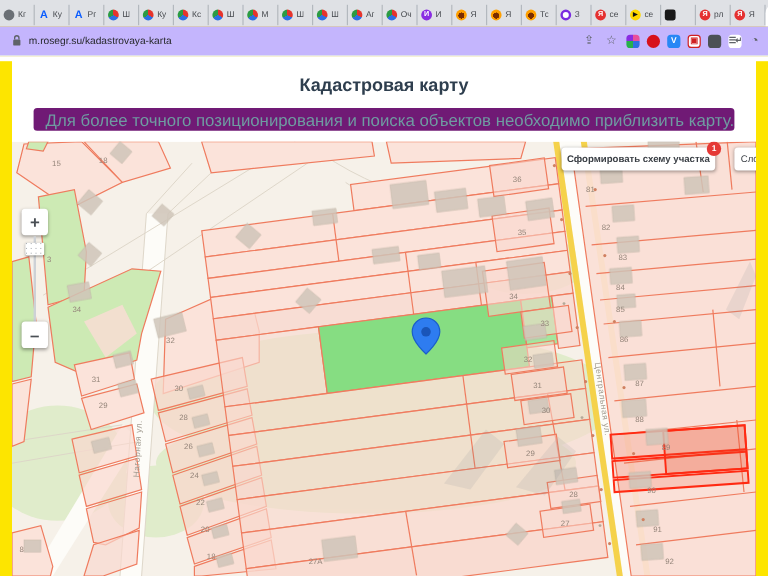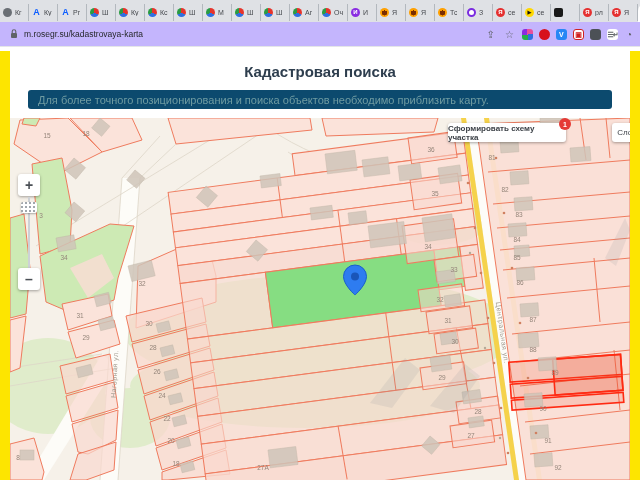--- a/index.html
+++ b/index.html
@@ -38,27 +38,27 @@
   .ext.recorder{background:#fff;border:1px solid #d02020;color:#d02020;width:9px;height:9px;line-height:9px}
   .ext.recorder::after{content:"▣";font-size:7px}
   .ext.puzzle{background:#4c5156}
   .ext.menu{background:#fff;color:#5f6368}
   .ext.menu::after{content:"☰↵";font-size:7px;letter-spacing:-1px}
   #gapline{height:4px;background:#fff}
 
   
   #page{position:absolute;left:10px;right:10px;top:50px;bottom:0;background:#fff}
   #page-title{margin:0;text-align:center;font-size:15px;font-weight:bold;color:#2e3e4e;padding-top:13px}
-  #notice{margin:10px 18px 8px 18px;height:19px;background:#0c4a6e;border-radius:3px;display:flex;align-items:center;padding-left:10px;font-size:11px;color:#6f9ba1}
+  #notice{margin:10px 18px 8px 18px;height:19px;background:#701a75;border-radius:3px;display:flex;align-items:center;padding-left:10px;font-size:14px;color:#6f9ba1}
 
   
   #map-wrap{position:absolute;left:0;top:68px;width:620px;height:362px;overflow:hidden}
   #map-svg{position:absolute;left:0;top:0}
   .map-btn{position:absolute;background:#fff;border-radius:3px;box-shadow:0 1px 3px rgba(0,0,0,.35);font-size:8px;color:#3a3f45;display:flex;align-items:center;justify-content:center;cursor:pointer;user-select:none}
-  #gen-btn{left:438px;top:5px;width:118px;height:19px;font-weight:bold}
+  #gen-btn{left:458px;top:5px;width:128px;height:19px;font-weight:bold}
   #gen-badge{position:absolute;right:-5px;top:-5px;width:12px;height:12px;border-radius:50%;background:#e53935;color:#fff;font-size:7px;display:flex;align-items:center;justify-content:center;font-weight:bold}
   #layers-btn{left:602px;top:5px;width:50px;height:19px;gap:14px}
   #layers-btn .chev{width:5px;height:5px;border-right:1.4px solid #6a6f75;border-bottom:1.4px solid #6a6f75;transform:rotate(45deg);margin-top:-3px}
   #zoom-in{left:8px;top:56px;width:22px;height:22px;font-size:14px;font-weight:bold;color:#4a4f55}
   #zoom-out{left:8px;top:150px;width:22px;height:22px;font-size:14px;font-weight:bold;color:#4a4f55}
   #zoom-track{position:absolute;left:18px;top:79px;width:2px;height:72px;background:#cdd1d6}
   #zoom-handle{position:absolute;left:11px;top:84px;width:16px;height:11px;background:#fff;border-radius:2px;box-shadow:0 1px 2px rgba(0,0,0,.3);cursor:grab;
     background-image:radial-gradient(#9aa0a6 .7px,transparent .8px);background-size:4px 4px;background-position:3px 3px}
 
   .plabel{font-size:6.5px;fill:#94857a}
@@ -177,21 +177,21 @@
       <span class="ext vk"></span>
       <span class="ext recorder"></span>
       <span class="ext puzzle"></span>
       <span class="ext menu"></span>
     </span>
   <span class="tbico" style="margin-right:8px">◔</span>
 </div>
 <div id="gapline"></div>
 
 <div id="page">
-  <h1 id="page-title">Кадастровая поиска</h1>
+  <h1 id="page-title">Кадастровая карту</h1>
   <div id="notice">Для более точного позиционирования и поиска объектов необходимо приблизить карту.</div>
 
   <div id="map-wrap">
     <svg id="map-svg" width="620" height="362" viewBox="0 0 620 362">
 
       <rect width="620" height="362" fill="#f6f1e9"></rect>
 
       <g fill="#cfe8b4" opacity=".55">
         <ellipse cx="310" cy="215" rx="195" ry="58"></ellipse>
         <ellipse cx="295" cy="268" rx="175" ry="42"></ellipse>

